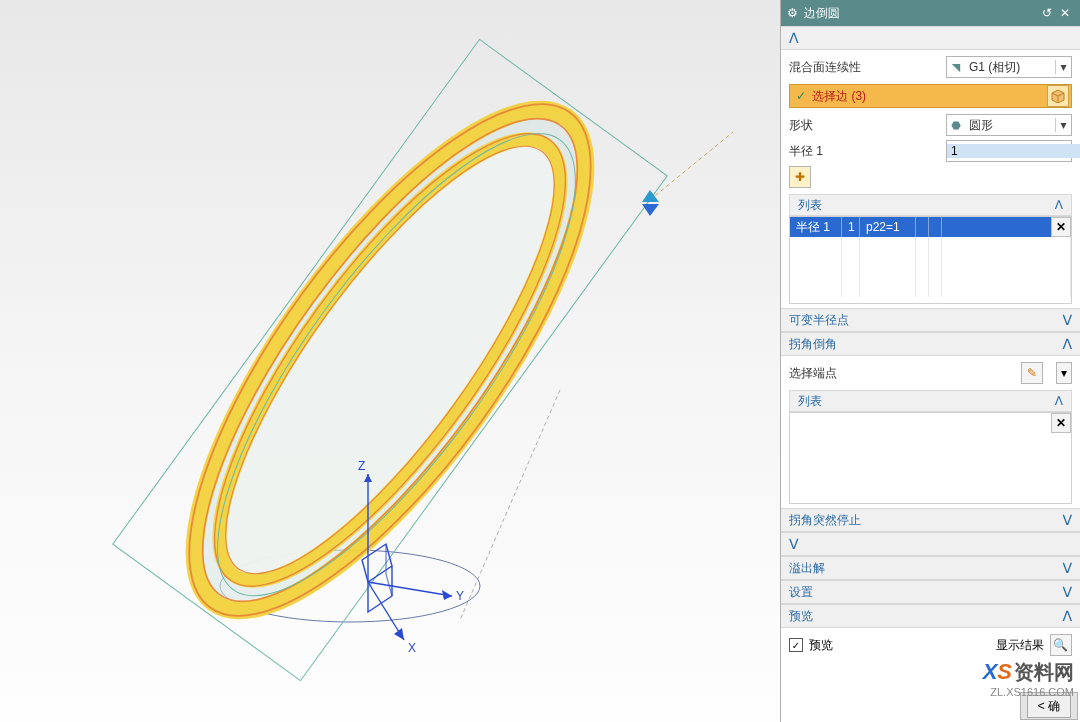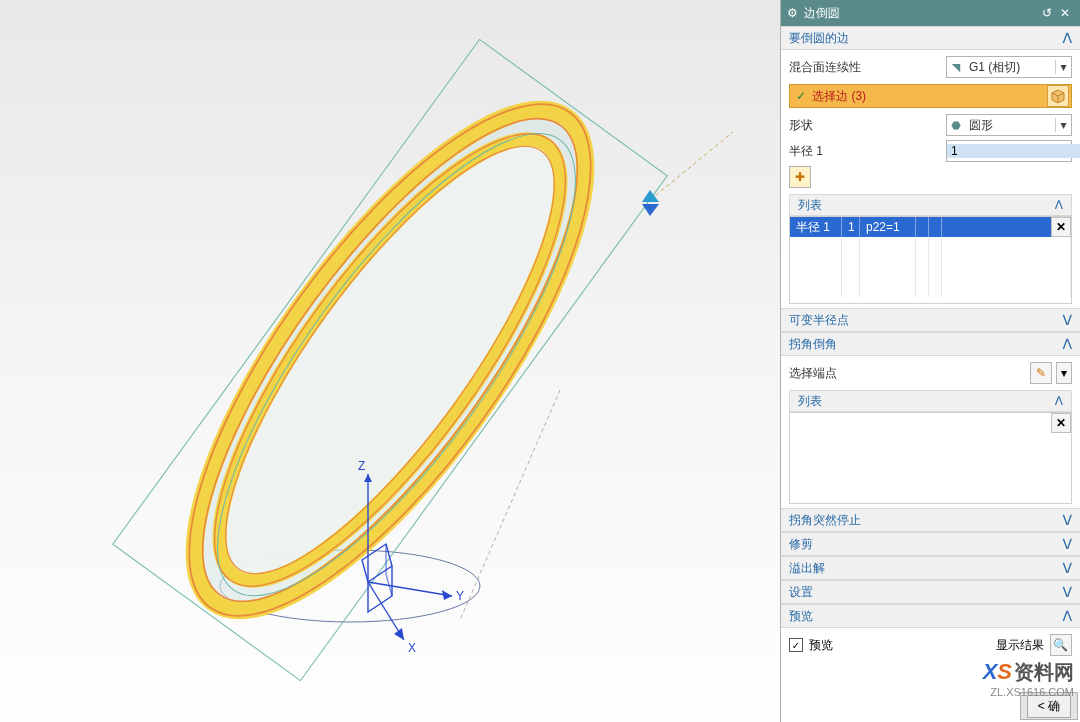--- a/index.html
+++ b/index.html
@@ -27,21 +27,21 @@
   .panel-header .title { flex: 1; }
   .panel-header .hdr-btn { width: 18px; text-align: center; cursor: pointer; }
   .section-hdr {
     background: #f0f0f0; border-top: 1px solid #d8d8d8; border-bottom: 1px solid #d8d8d8;
     height: 24px; display: flex; align-items: center; padding: 0 8px;
     color: #2a6aa8; cursor: pointer;
   }
   .section-hdr .lbl { flex: 1; }
   .section-hdr .caret { color: #2a6aa8; font-size: 14px; }
   .section-body { padding: 4px 8px; background: #fff; }
-  .row { display: flex; align-items: center; height: 26px; gap: 4px; }
+  .row { display: flex; align-items: center; height: 26px; gap: 13px; }
   .row .lbl { flex: 1; color: #333; }
   .combo {
     display: flex; align-items: center; border: 1px solid #b4b4b4;
     height: 22px; background: #fff; min-width: 0;
   }
   .combo .ico { width: 18px; text-align: center; color: #5a8a8a; font-size: 11px; }
   .combo .val { flex: 1; padding: 0 4px; color: #333; white-space: nowrap; overflow: hidden; }
   .combo .arrow { width: 16px; text-align: center; color: #444; border-left: 1px solid #ccc; cursor: pointer; }
   .num-input {
     display: flex; align-items: center; border: 1px solid #b4b4b4;
@@ -172,21 +172,20 @@
 <div class="panel">
 
   <div class="panel-header">
     <span class="gear">⚙</span>
     <span class="title">边倒圆</span>
     <span class="hdr-btn">↺</span>
     <span class="hdr-btn">✕</span>
   </div>
 
   <div class="section-hdr">
-    <span class="lbl">要倒圆的边</span>
     <span class="caret">ᐱ</span>
   </div>
   <div class="section-body">
     <div class="row">
       <span class="lbl">混合面连续性</span>
       <div class="combo" style="width:126px">
         <span class="ico">◥</span>
         <span class="val">G1 (相切)</span>
         <span class="arrow">▾</span>
       </div>
@@ -295,21 +294,20 @@
     <div class="list-box" style="min-height:92px">
       <div class="remove-btn">✕</div>
     </div>
   </div>
 
   <div class="section-hdr">
     <span class="lbl">拐角突然停止</span>
     <span class="caret">ᐯ</span>
   </div>
   <div class="section-hdr">
-    <span class="lbl">修剪</span>
     <span class="caret">ᐯ</span>
   </div>
   <div class="section-hdr">
     <span class="lbl">溢出解</span>
     <span class="caret">ᐯ</span>
   </div>
   <div class="section-hdr">
     <span class="lbl">设置</span>
     <span class="caret">ᐯ</span>
   </div>

